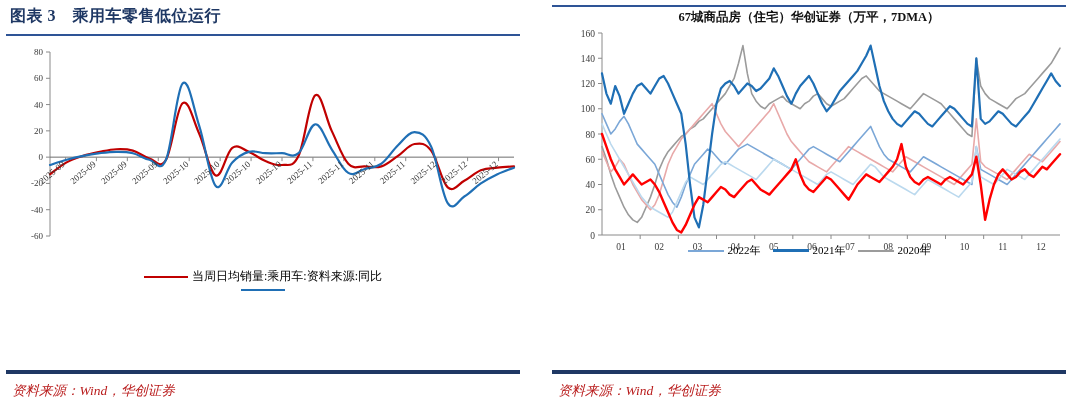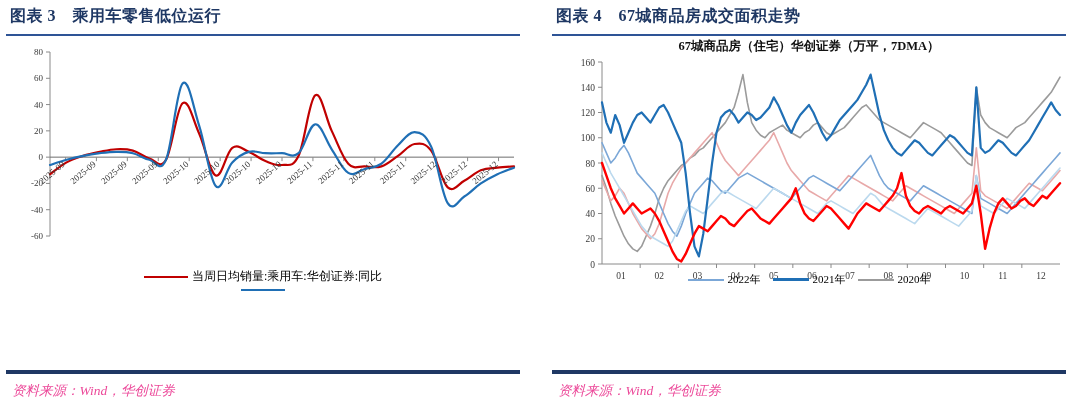--- a/index.html
+++ b/index.html
@@ -51,21 +51,21 @@
     background:#1F3864;
     margin:0 6px 0 6px;
   }
   .panel-foot{
     padding:8px 10px 6px 12px;
   }
   .foot-text{
     font-family:"Liberation Serif","DejaVu Serif",serif;
     font-style:italic;
     font-size:13.5px;
-    color:#ec4899;
+    color:#b91c1c;
     white-space:nowrap;
   }
   .chart-heading{
     position:absolute;
     top:2px;
     left:0;right:0;
     text-align:center;
     font-family:"Liberation Serif","DejaVu Serif",serif;
     font-size:12.5px;
     font-weight:bold;
@@ -186,41 +186,38 @@
             <text x="430.6666666666667" y="129.14285714285717" text-anchor="end" class="tick-text" transform="rotate(-40 430.6666666666667 129.14285714285717)">2025-12</text>
             <text x="461.6" y="129.14285714285717" text-anchor="end" class="tick-text" transform="rotate(-40 461.6 129.14285714285717)">2025-12</text>
             <text x="492.53333333333336" y="129.14285714285717" text-anchor="end" class="tick-text" transform="rotate(-40 492.53333333333336 129.14285714285717)">2025-12</text>
           </g>
       </svg>
 
       <div class="legend legend-left" style="top:232px;">
         <div class="legend-row">
           <span class="legend-item">
             <span class="swatch thin" id="lsw0" style="border-top-color: rgb(192, 0, 0);"></span>
-            <span class="legend-label">当周日均销量:乘用车:华创证券:同比</span>
+            <span class="legend-label">当周日均销量:乘用车:资料来源:同比</span>
           </span>
         </div>
         <div class="legend-row">
           <span class="legend-item">
             <span class="swatch thin" id="lsw1" style="border-top-color: rgb(31, 111, 181);"></span>
           </span>
         </div>
       </div>
     </div>
 
     <div class="rule-bottom"></div>
     <div class="panel-foot">
       <div class="foot-text">资料来源：Wind，华创证券</div>
     </div>
   </div>
 
   <div class="panel">
-    <div class="panel-head">
-      <div class="panel-title">图表 4　67城商品房成交面积走势</div>
-    </div>
     <div class="rule-top"></div>
 
     <div class="chart-area">
       <div class="chart-heading">67城商品房（住宅）华创证券（万平，7DMA）</div>
 
       <svg class="chart-svg" id="svg-right" width="514" height="290" viewBox="0 0 514 290">
         <g id="right-axis">
             <line x1="50" y1="26" x2="50" y2="228" stroke="#8a8a8a" stroke-width="1"></line>
             <line x1="50" y1="228" x2="508" y2="228" stroke="#8a8a8a" stroke-width="1"></line>
             <line x1="46" y1="228" x2="50" y2="228" stroke="#8a8a8a" stroke-width="1"></line>

